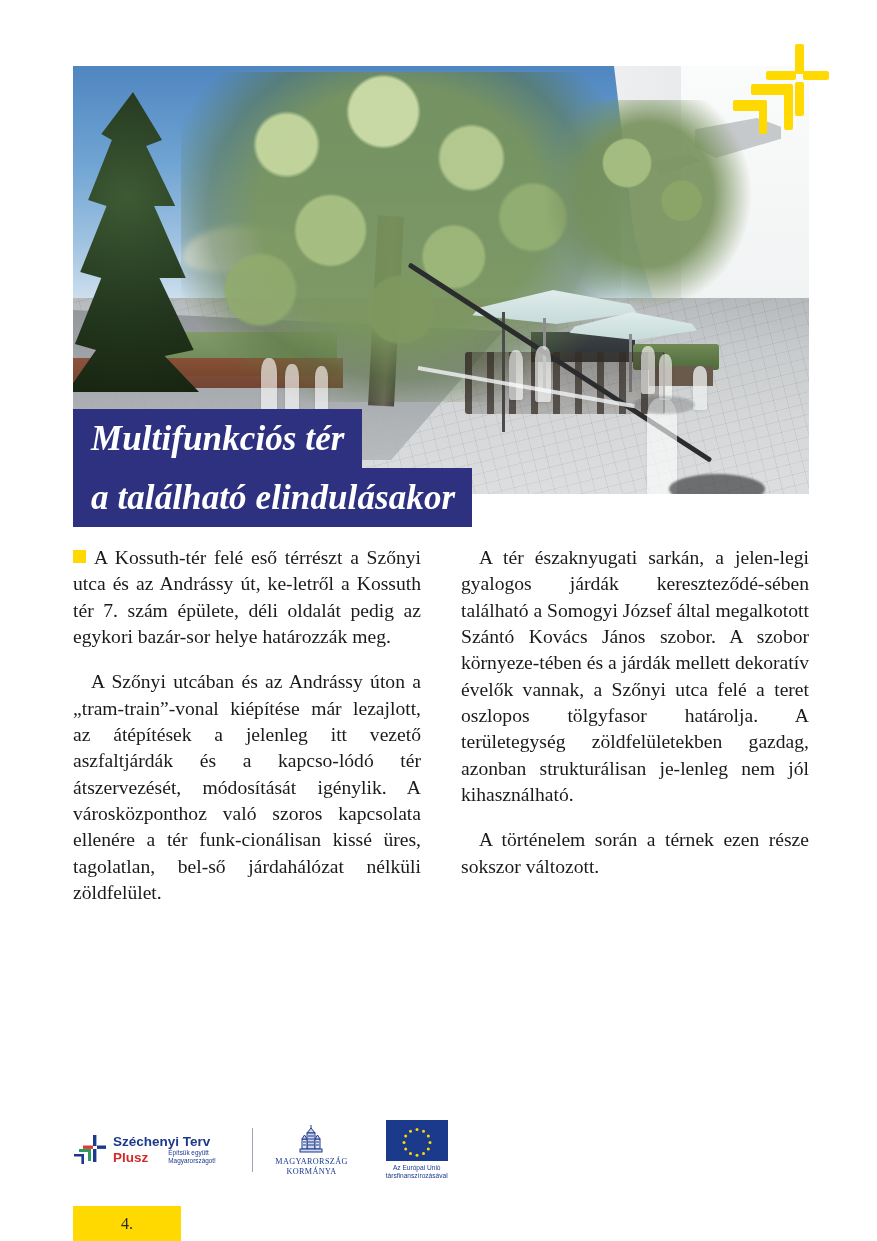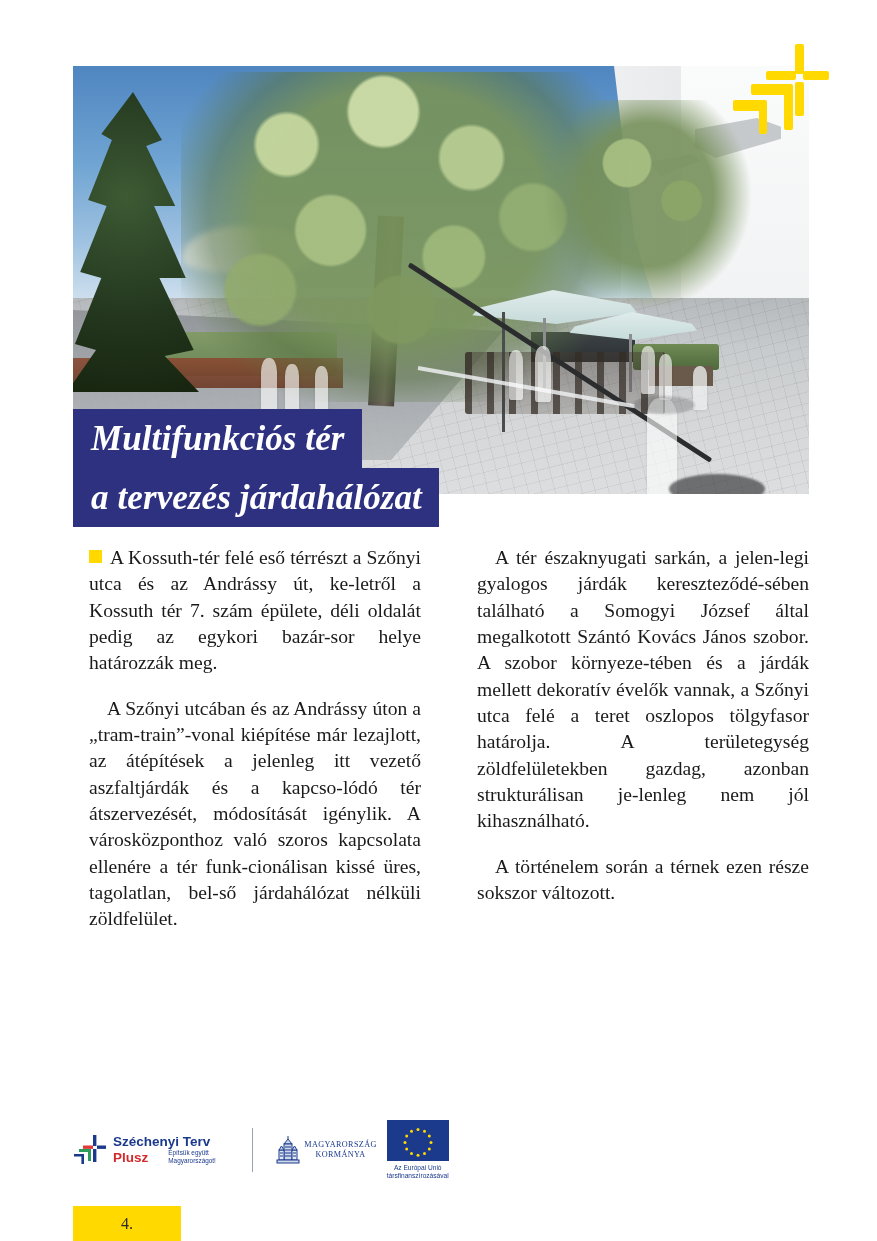--- a/index.html
+++ b/index.html
@@ -259,21 +259,21 @@
     top: 545px;
     width: 736px;
     display: flex;
     gap: 40px;
     z-index: 3;
   }
   .col {
     width: 348px;
   }
   .col p {
-    margin: 0 0 19px 16px;
+    margin: 0 0 19px 0;
     font-size: 19.6px;
     line-height: 1.345;
     text-align: justify;
     text-justify: inter-word;
     hyphens: manual;
   }
   .col p.first-para { text-indent: 0; }
   .col p.indent { text-indent: 18px; }
   .bullet-square {
     display: inline-block;
@@ -325,24 +325,24 @@
     max-width: 62px;
   }
   .divider {
     width: 1px;
     height: 44px;
     background: #9aa3b4;
     margin: 0 22px 0 0;
   }
   .logo-gov {
     display: flex;
-    flex-direction: row;
+    flex-direction: column;
     align-items: center;
     gap: 3px;
-    padding-right: 10px;
+    padding-right: 38px;
   }
   .gov-text {
     font-family: "Liberation Serif", serif;
     font-size: 8.2px;
     color: #1b3a8c;
     letter-spacing: .35px;
     text-align: center;
     line-height: 1.22;
   }
   .logo-eu {
@@ -441,21 +441,21 @@
   <div class="person" style="left:574px;top:332px;width:30px;height:104px;border-radius:42% 42% 12% 12% / 18% 18% 5% 5%;"></div>
   <div class="shadowblob" style="left:596px;top:408px;width:96px;height:30px;"></div>
   <div class="shadowblob" style="left:560px;top:330px;width:62px;height:18px;opacity:.35;"></div>
 </div>
 
 <div class="title-wrap">
   <div class="title-row">
     <span class="title-line">Multifunkciós tér</span>
   </div>
   <div class="title-row">
-    <span class="title-line">a tervezés járdahálózat</span>
+    <span class="title-line">a található elindulásakor</span>
   </div>
 </div>
 
 <div class="columns">
 
   <div class="col">
     <p class="first-para">
       <span class="bullet-square"></span><span>A Kossuth-tér felé eső térrészt a Szőnyi utca és az Andrássy út, ke-letről a Kossuth tér 7. szám épülete, déli oldalát pedig az egykori bazár-sor helye határozzák meg.</span>
     </p>
     <p class="indent">A Szőnyi utcában és az Andrássy úton a „tram-train”-vonal kiépítése már lezajlott, az átépítések a jelenleg itt vezető aszfaltjárdák és a kapcso-lódó tér átszervezését, módosítását igénylik. A városközponthoz való szoros kapcsolata ellenére a tér funk-cionálisan kissé üres, tagolatlan, bel-ső járdahálózat nélküli zöldfelület.</p>

